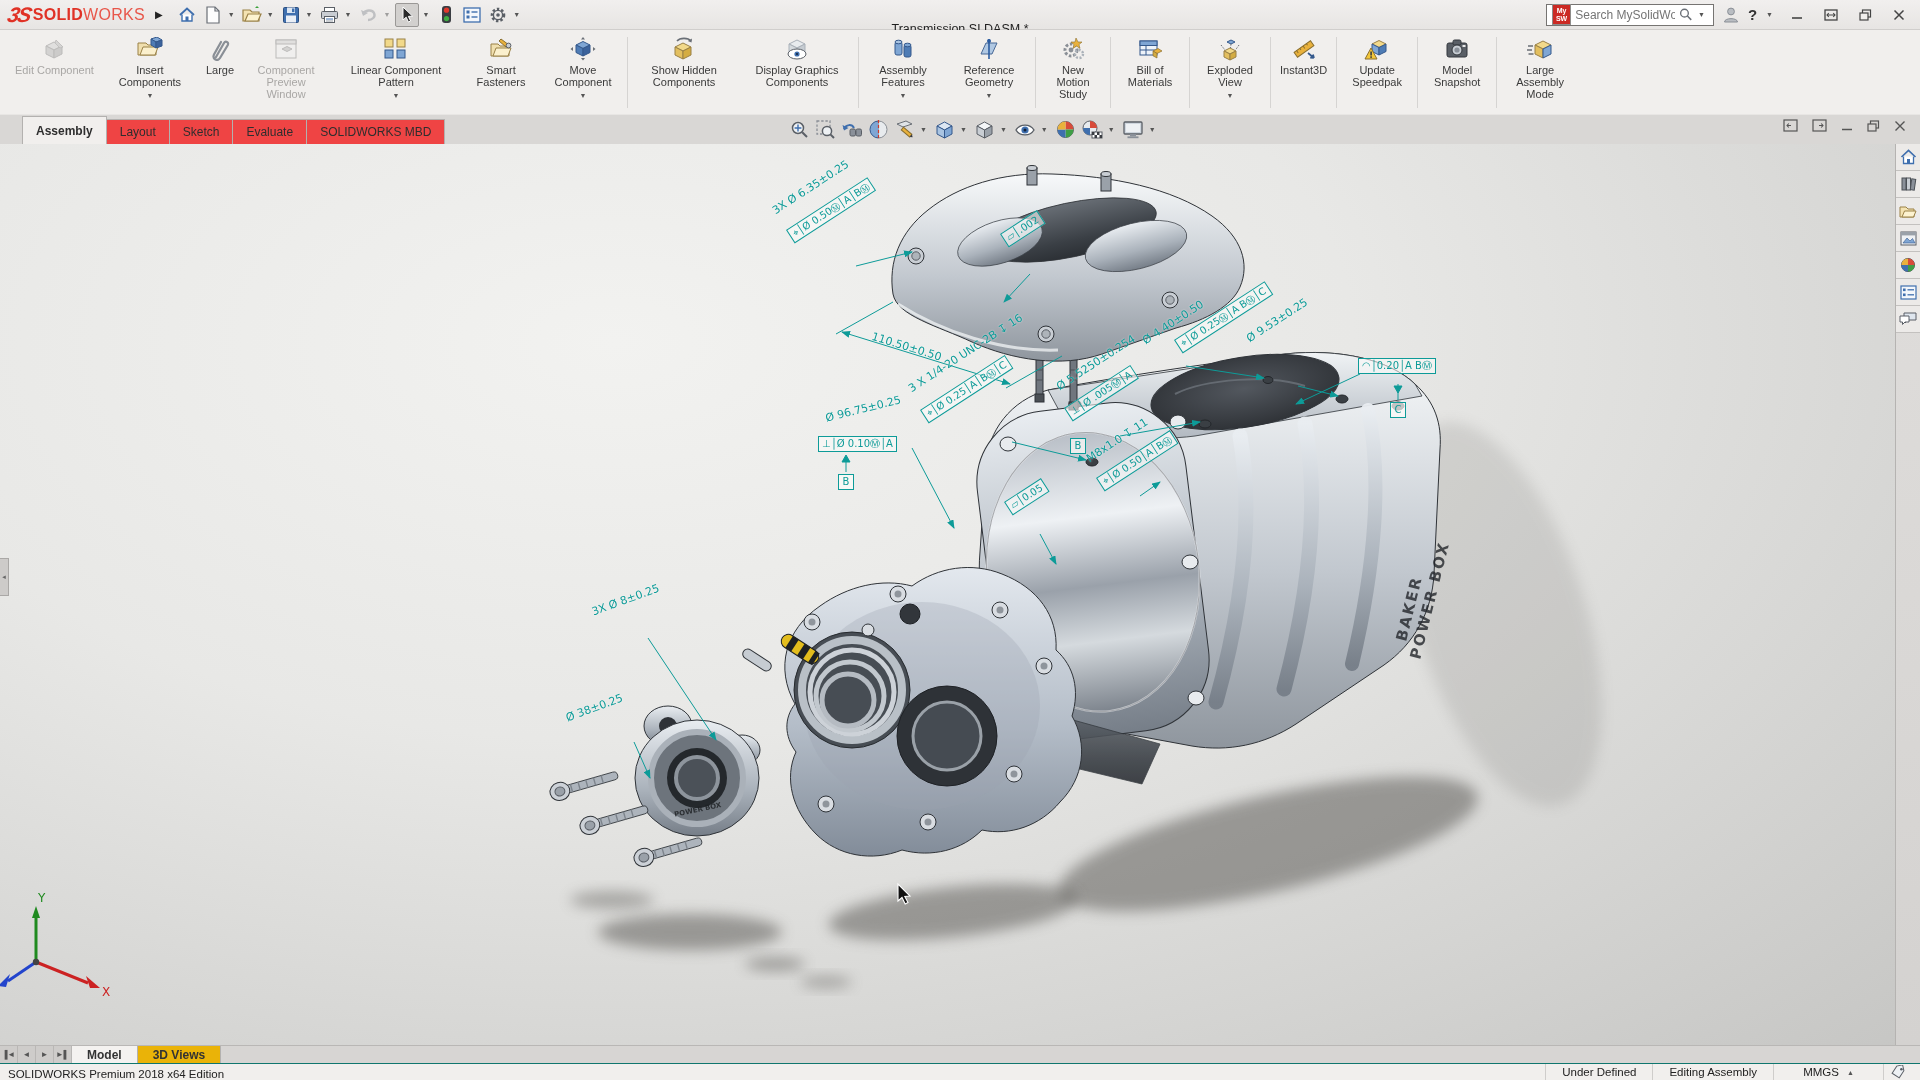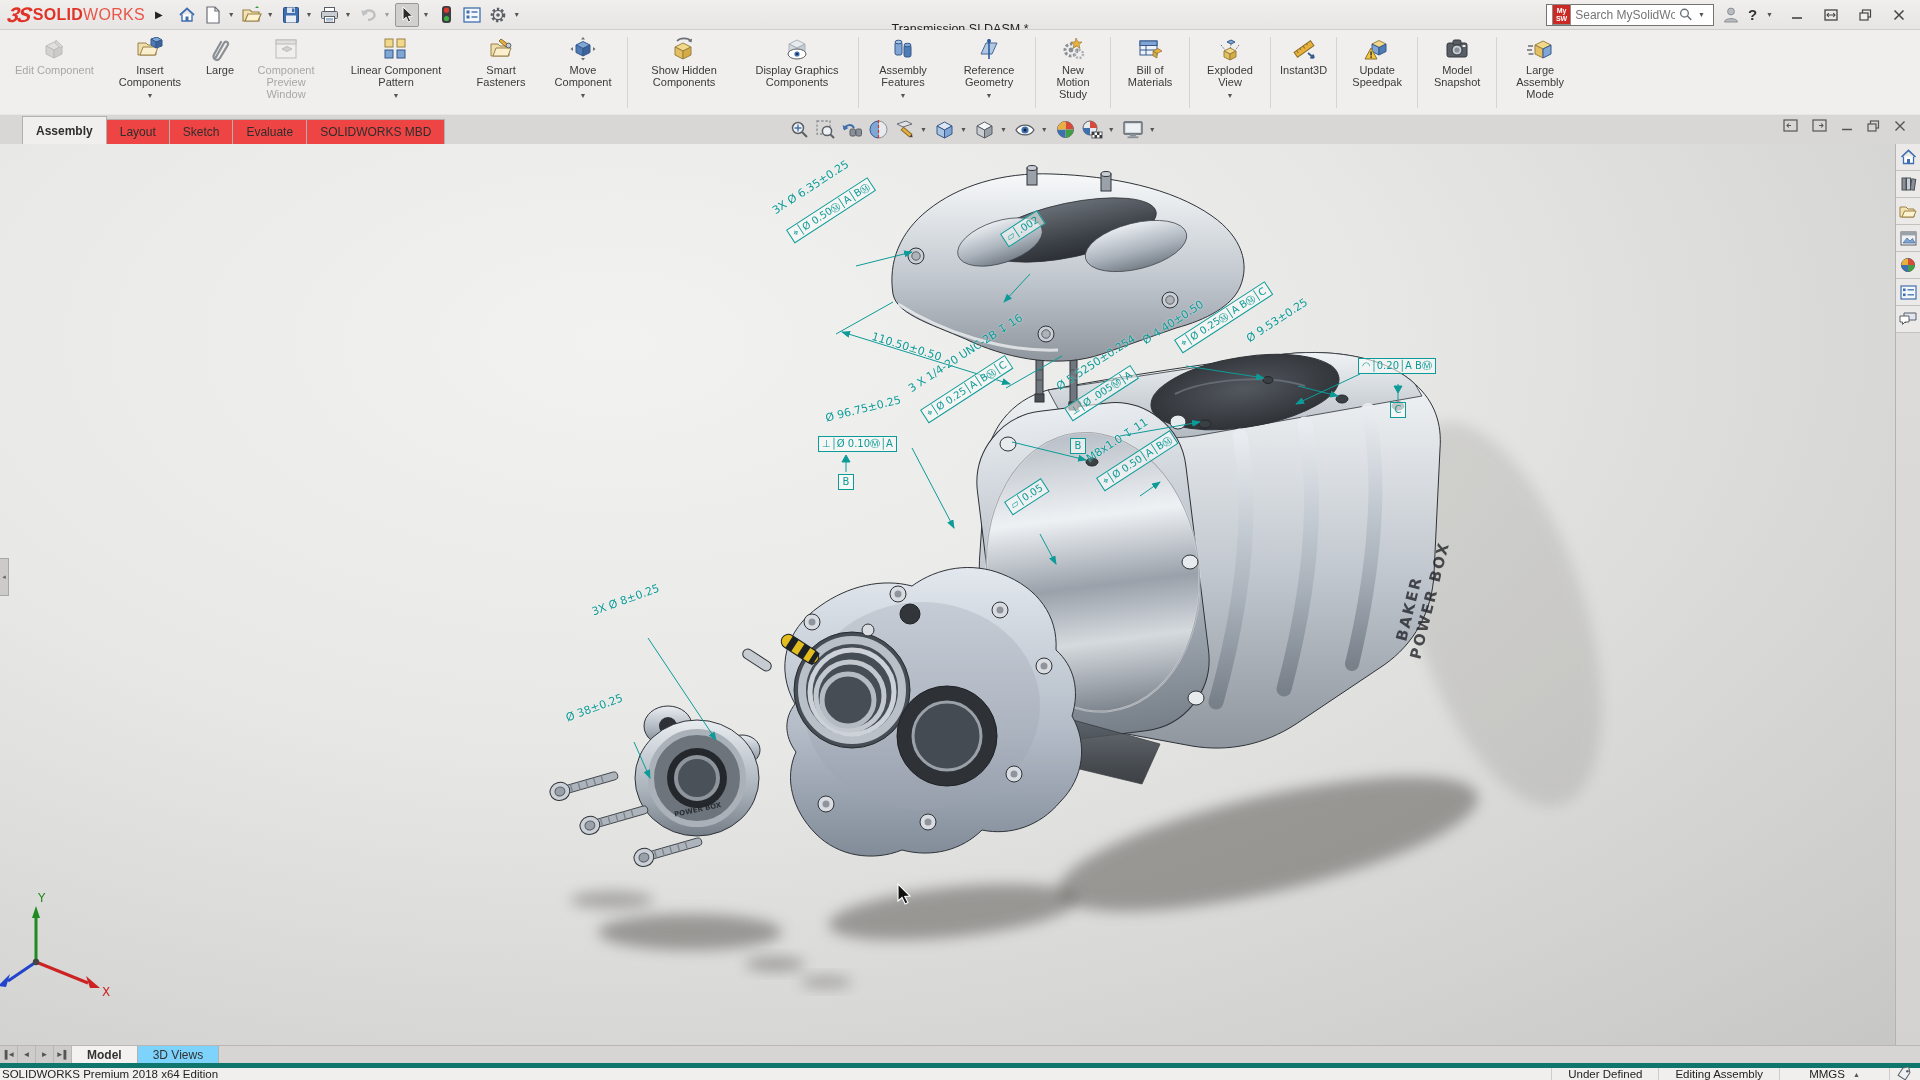--- a/index.html
+++ b/index.html
@@ -65,24 +65,24 @@
   .taskpane { position:absolute; top:0; right:0; width:25px; bottom:0;
     background:linear-gradient(#e0deDC,#d4d2d0); border-left:1px solid #b5b3b1; }
   .tpbtn { width:24px; height:27px; display:flex; align-items:center; justify-content:center;
     border-bottom:1px solid #c3c1bf; background:#ecEAe8; }
 
   
   .bottombar { position:absolute; left:0; right:0; bottom:17px; height:18px; background:#d7d5d3;
     border-top:1px solid #b9b7b5; display:flex; align-items:stretch; }
   .navbtn { width:18px; display:flex; align-items:center; justify-content:center; font-size:8px;
     color:#555; background:#cecCCA; border-right:1px solid #b9b7b5; }
-  .btab { padding:0 15px; display:flex; align-items:center; font-size:12px; background:#7dd3fc; border-right:1px solid #b3b1af; }
+  .btab { padding:0 15px; display:flex; align-items:center; font-size:12px; background:#eab308; border-right:1px solid #b3b1af;font-weight:bold; }
   .btab.active { background:#f4f2f0; font-weight:bold; }
   .statusbar { position:absolute; left:0; right:0; bottom:0; height:17px; background:#f1efed;
-    border-top:5px solid #0f766e; display:flex; align-items:flex-end; font-size:11.5px; color:#222; padding:0 2px; }
+    border-top:1px solid #0f766e; display:flex; align-items:flex-end; font-size:11.5px; color:#222; padding:0 8px; }
   .status-right { margin-left:auto; display:flex; align-items:center; height:100%; }
   .sitem { padding:0 16px; border-left:1px solid #cfcdcb; height:100%; display:flex; align-items:center; gap:8px; }
 </style>
 </head>
 <body>
 
 <div class="titlebar">
   <div class="logo">
     <span class="logo-mark">3S</span>
     <span class="logo-bold">SOLID</span>

